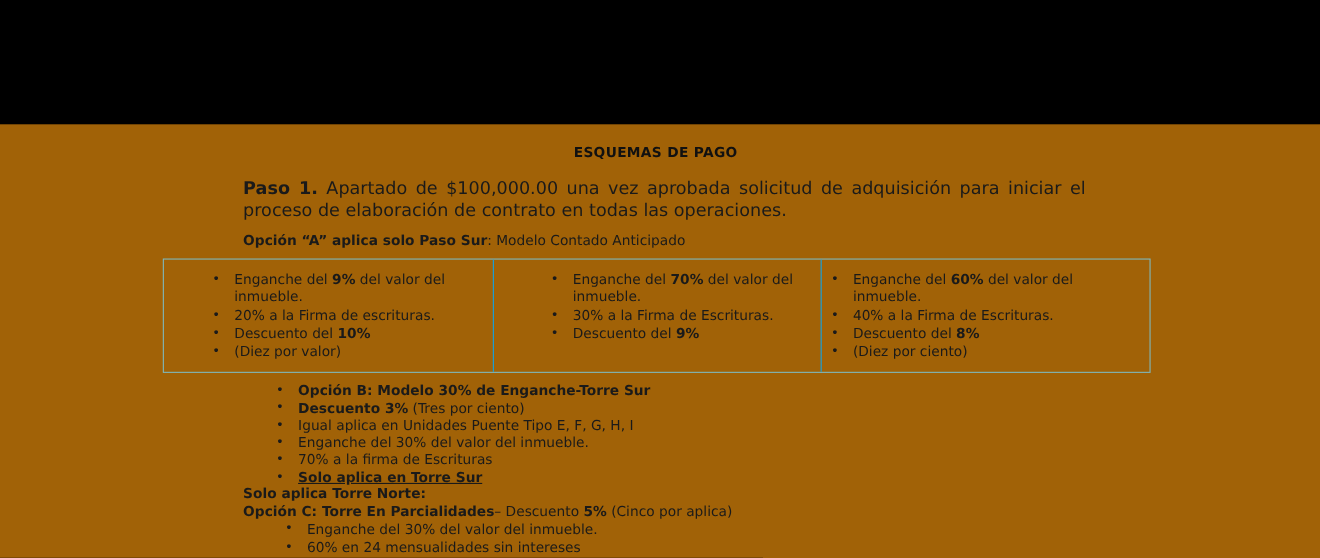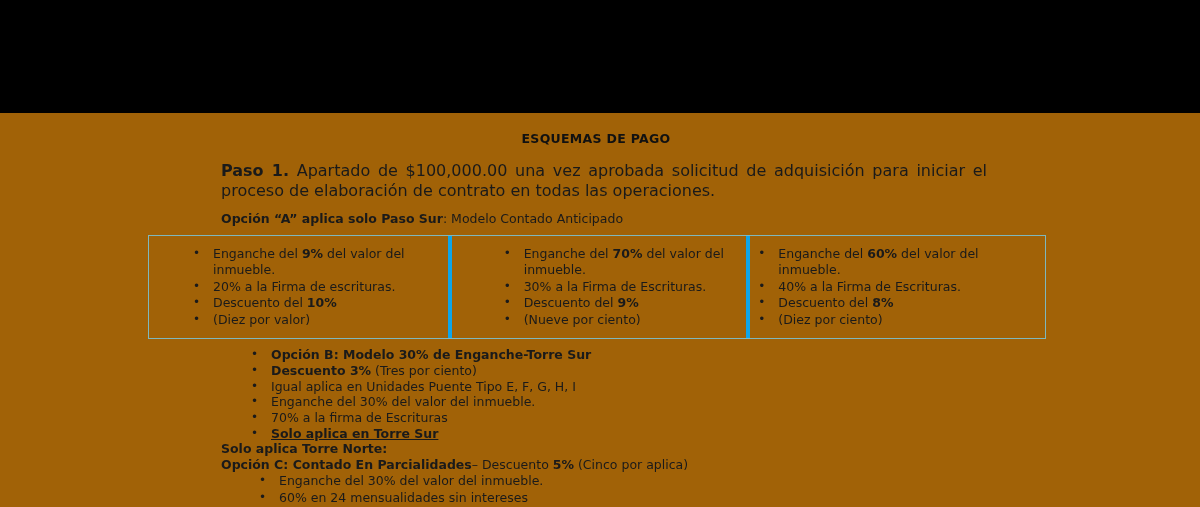--- a/index.html
+++ b/index.html
@@ -60,21 +60,21 @@
     border: 1px solid #7fb8bd;
     display: flex;
     box-sizing: border-box;
   }
   .box-col {
     flex: 1 1 33.33%;
     padding: 10px 6px 10px 4px;
     box-sizing: border-box;
   }
   .box-col + .box-col {
-    border-left: 4px solid #0ea5e9;
+    border-left: 1px solid #0ea5e9;
   }
   ul.blist {
     list-style: none;
     margin: 0;
     padding: 0;
   }
   ul.blist > li {
     position: relative;
     padding-left: 20px;
     margin: 0 0 1px 0;
@@ -155,21 +155,20 @@
           <li><span>Descuento del </span><b>10%</b></li>
           <li><span>(Diez por valor)</span></li>
         </ul>
       </div>
 
       <div class="box-col box-col-2">
         <ul class="blist">
           <li><span>Enganche del </span><b>70%</b><span> del valor del inmueble.</span></li>
           <li><span>30% a la Firma de Escrituras.</span></li>
           <li><span>Descuento del </span><b>9%</b></li>
-          <li><span>(Nueve por ciento)</span></li>
         </ul>
       </div>
 
       <div class="box-col box-col-3">
         <ul class="blist">
           <li><span>Enganche del </span><b>60%</b><span> del valor del inmueble.</span></li>
           <li><span>40% a la Firma de Escrituras.</span></li>
           <li><span>Descuento del </span><b>8%</b></li>
           <li><span>(Diez por ciento)</span></li>
         </ul>
@@ -183,21 +182,21 @@
         <li><span class="bold">Descuento 3%</span><span> (Tres por ciento)</span></li>
         <li><span>Igual aplica en Unidades Puente Tipo E, F, G, H, I</span></li>
         <li><span>Enganche del 30% del valor del inmueble.</span></li>
         <li><span>70% a la firma de Escrituras</span></li>
         <li><span class="bold u">Solo aplica en Torre Sur</span></li>
       </ul>
     </div>
 
     <div class="norte-block">
       <div class="norte-head">Solo aplica Torre Norte:</div>
-      <div class="opt-c-line"><b>Opción C: Contado En Parcialidades</b><span>– Descuento </span><b>5%</b><span> (Cinco por aplica)</span></div>
+      <div class="opt-c-line"><b>Opción C: Torre En Parcialidades</b><span>– Descuento </span><b>5%</b><span> (Cinco por aplica)</span></div>
     </div>
 
     <div class="sectionC">
       <ul class="blist">
         <li><span>Enganche del 30% del valor del inmueble.</span></li>
         <li><span>60% en 24 mensualidades sin intereses</span></li>
 
       </ul>
     </div>
 

